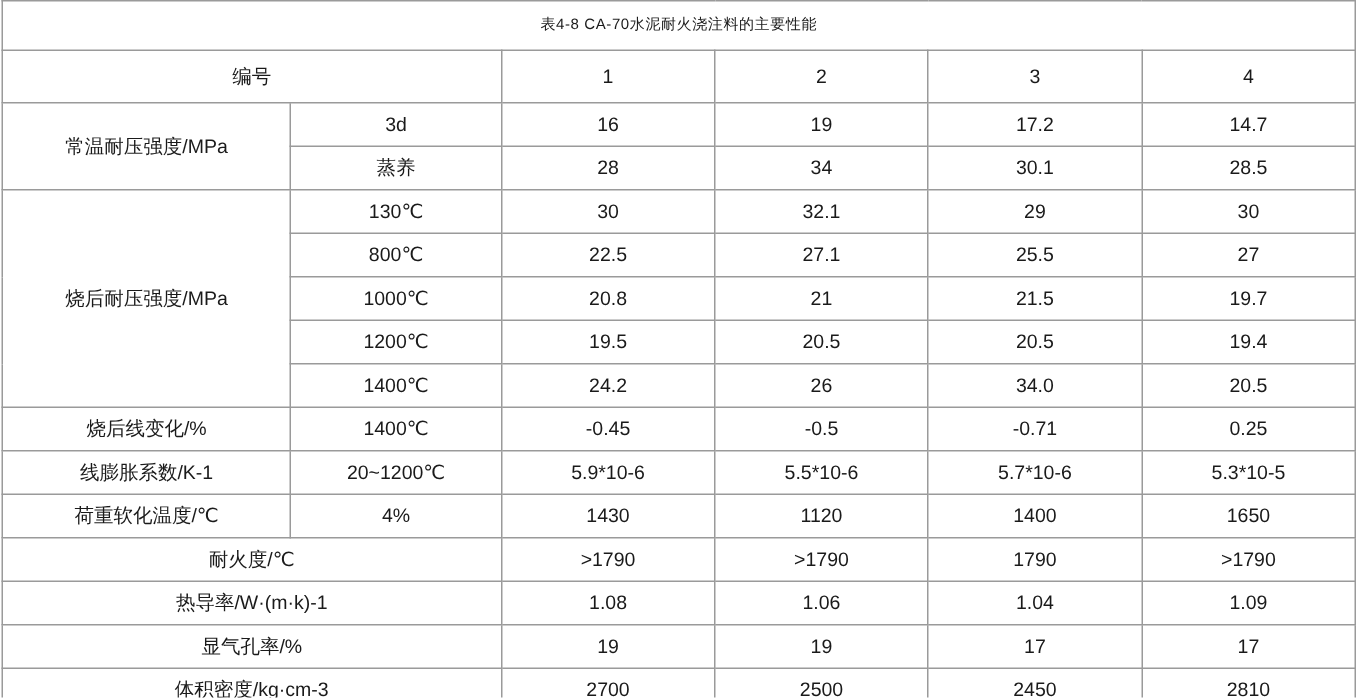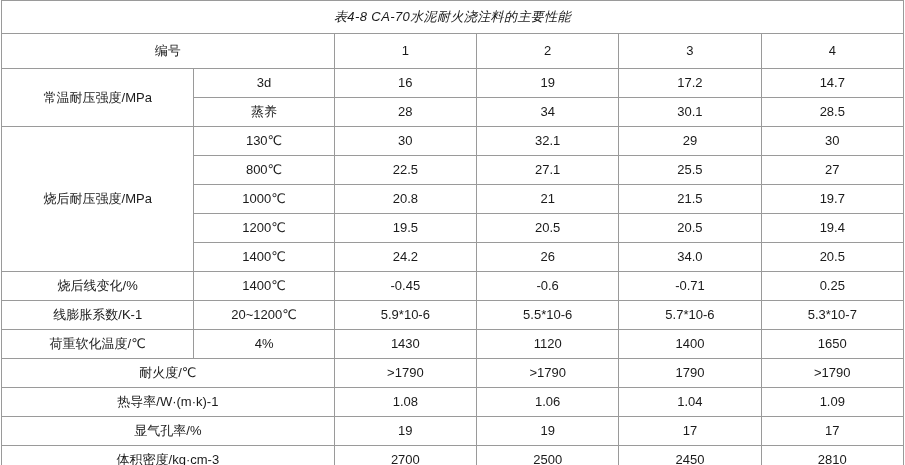--- a/index.html
+++ b/index.html
@@ -31,23 +31,22 @@
     border: 1px solid #9a9a9a;
     text-align: center;
     vertical-align: middle;
     padding: 2px 3px;
     font-weight: normal;
     color: #1a1a1a;
     line-height: 1.2;
   }
   .title-cell {
     height: 28px;
-    font-size: 13px;
+    font-size: 10px;
     letter-spacing: 0.4px;
-    font-style: italic;
   }
   .row-h {
     height: 29px;
   }
   .col-label { width: 192px; }
   .col-sub   { width: 140px; }
   .col-val   { width: 142px; }
   .hdr-cell { height: 30px; }
 </style>
 </head>
@@ -122,31 +121,31 @@
           <td>1400℃</td>
           <td>24.2</td>
           <td>26</td>
           <td>34.0</td>
           <td>20.5</td>
         </tr>
         <tr class="row-h">
           <td>烧后线变化/%</td>
           <td>1400℃</td>
           <td>-0.45</td>
-          <td>-0.6</td>
+          <td>-0.5</td>
           <td>-0.71</td>
           <td>0.25</td>
         </tr>
         <tr class="row-h">
           <td>线膨胀系数/K-1</td>
           <td>20~1200℃</td>
           <td>5.9*10-6</td>
           <td>5.5*10-6</td>
           <td>5.7*10-6</td>
-          <td>5.3*10-7</td>
+          <td>5.3*10-5</td>
         </tr>
         <tr class="row-h">
           <td>荷重软化温度/℃</td>
           <td>4%</td>
           <td>1430</td>
           <td>1120</td>
           <td>1400</td>
           <td>1650</td>
         </tr>
         <tr class="row-h">

